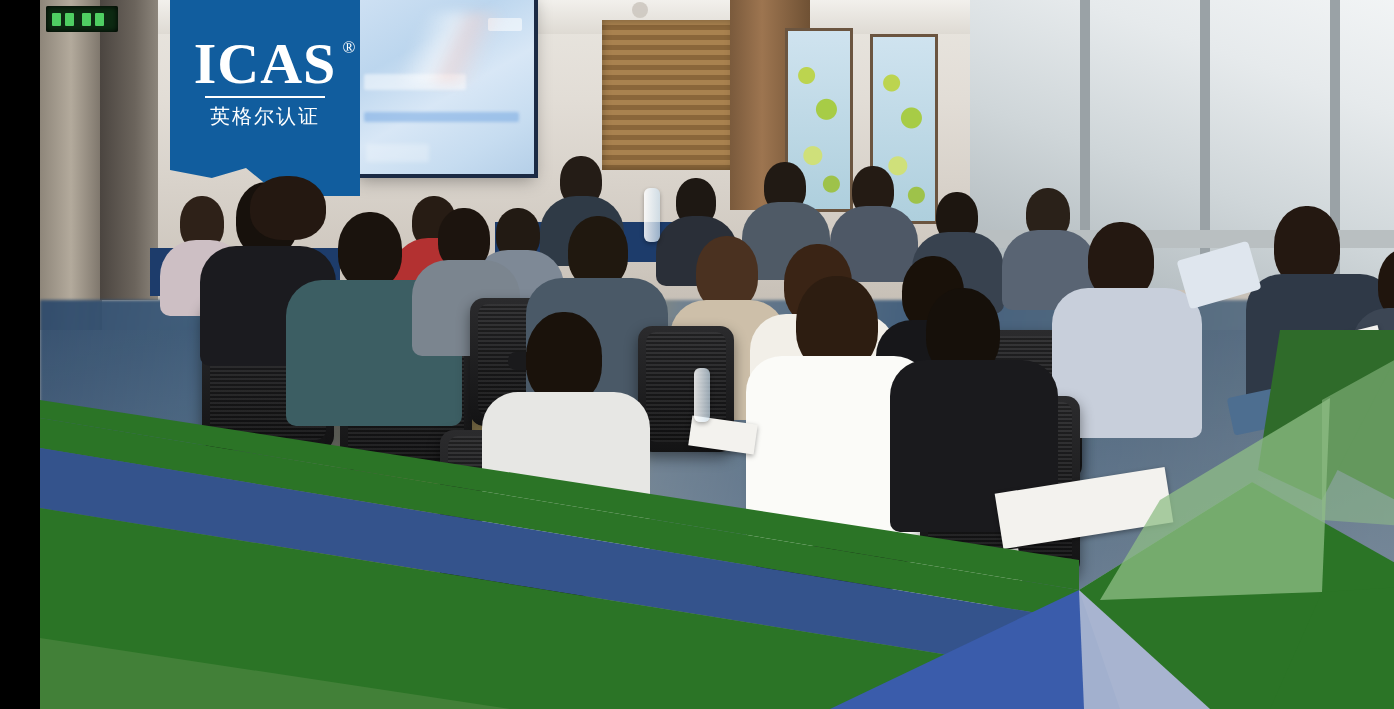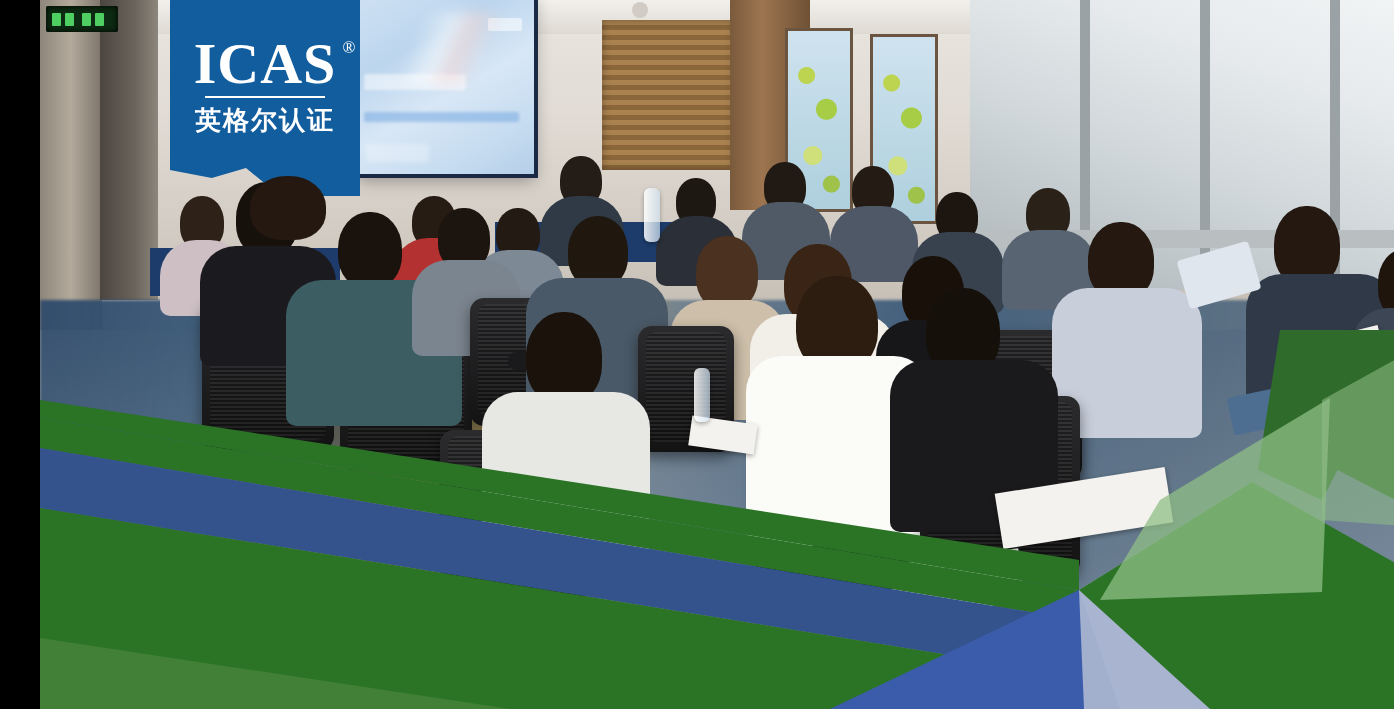--- a/index.html
+++ b/index.html
@@ -116,21 +116,21 @@
   #logo-inner{position:absolute;left:0;right:0;top:36px;text-align:center;color:#fff;}
   #logo-word{
     font-family:"Liberation Serif",serif;
     font-weight:700;font-size:58px;line-height:.98;letter-spacing:1px;
     display:inline-block;position:relative;
   }
   #logo-reg{position:absolute;right:-20px;top:4px;font-size:17px;font-weight:400;}
   #logo-rule{width:120px;height:2px;background:#fff;margin:3px auto 5px;}
   #logo-cn{
     font-family:"Liberation Sans",sans-serif;
-    font-size:26px;letter-spacing:2px;font-weight:700;
+    font-size:20px;letter-spacing:2px;font-weight:400;
   }
 
   
   .band{position:absolute;left:0;top:0;width:1394px;height:709px;z-index:8;}
   .band svg{display:block;}
 
   
   .overlap-head{z-index:7;}
 </style>
 </head>

